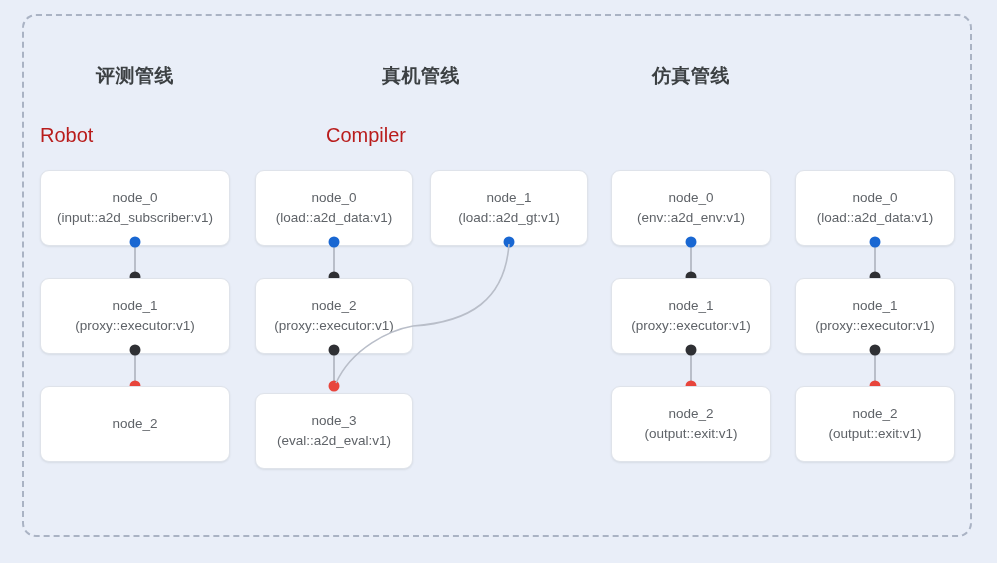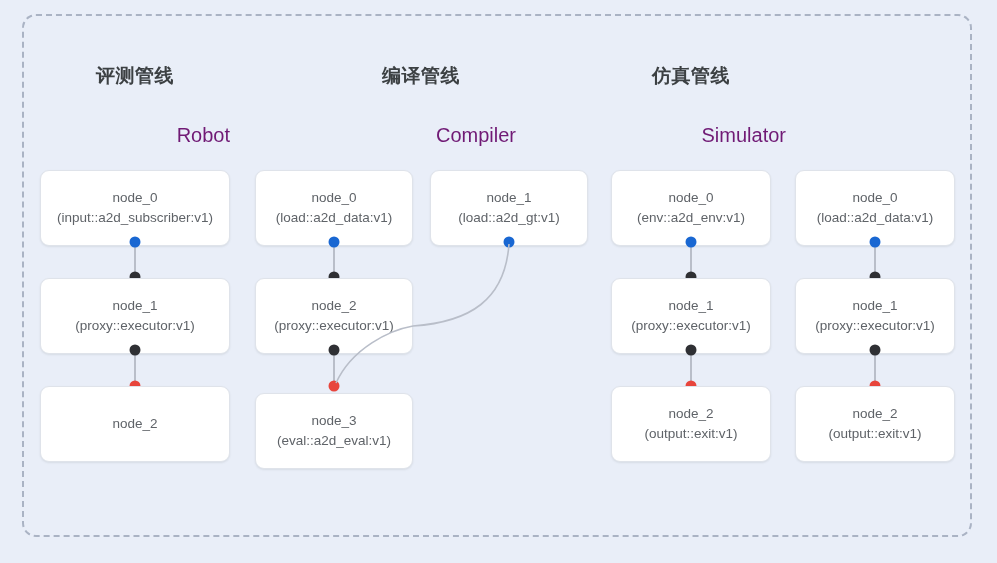--- a/index.html
+++ b/index.html
@@ -36,24 +36,24 @@
     position: absolute;
     text-align: center;
     font-size: 19px;
     font-weight: bold;
     color: #3c4043;
     letter-spacing: 0.5px;
     white-space: nowrap;
   }
   .column-subtitle {
     position: absolute;
-    text-align: right;
+    text-align: left;
     font-size: 20px;
     font-weight: normal;
-    color: #701a75;
+    color: #b91c1c;
     white-space: nowrap;
   }
   .node-box {
     position: absolute;
     box-sizing: border-box;
     background: #ffffff;
     border: 1px solid #dfe3ea;
     border-radius: 9px;
     box-shadow: 0 1px 2px rgba(60,64,67,0.10);
     display: flex;
@@ -101,25 +101,24 @@
 </head>
 <body>
 
 <div id="canvas">
 
   <div id="dashed-frame"></div>
 
   <div class="column-title" style="left:40px; top:63px; width:190px;">评测管线</div>
   <div class="column-subtitle" style="left:40px; top:124px; width:190px;">Robot</div>
 
-  <div class="column-title" style="left:326px; top:63px; width:190px;">编译管线</div>
+  <div class="column-title" style="left:326px; top:63px; width:190px;">真机管线</div>
   <div class="column-subtitle" style="left:326px; top:124px; width:190px;">Compiler</div>
 
   <div class="column-title" style="left:596px; top:63px; width:190px;">仿真管线</div>
-  <div class="column-subtitle" style="left:596px; top:124px; width:190px;">Simulator</div>
 
 
   <div class="node-box" style="left:40px; top:170px; width:190px; height:76px;">
     <div class="node-name">node_0</div>
     <div class="node-type">(input::a2d_subscriber:v1)</div>
   </div>
   <div class="edge-line" style="left:135px; top:241px; height:38px;"></div>
   <div class="port blue" style="left:135px; top:242px;"></div>
   <div class="port black" style="left:135px; top:277px;"></div>
 

